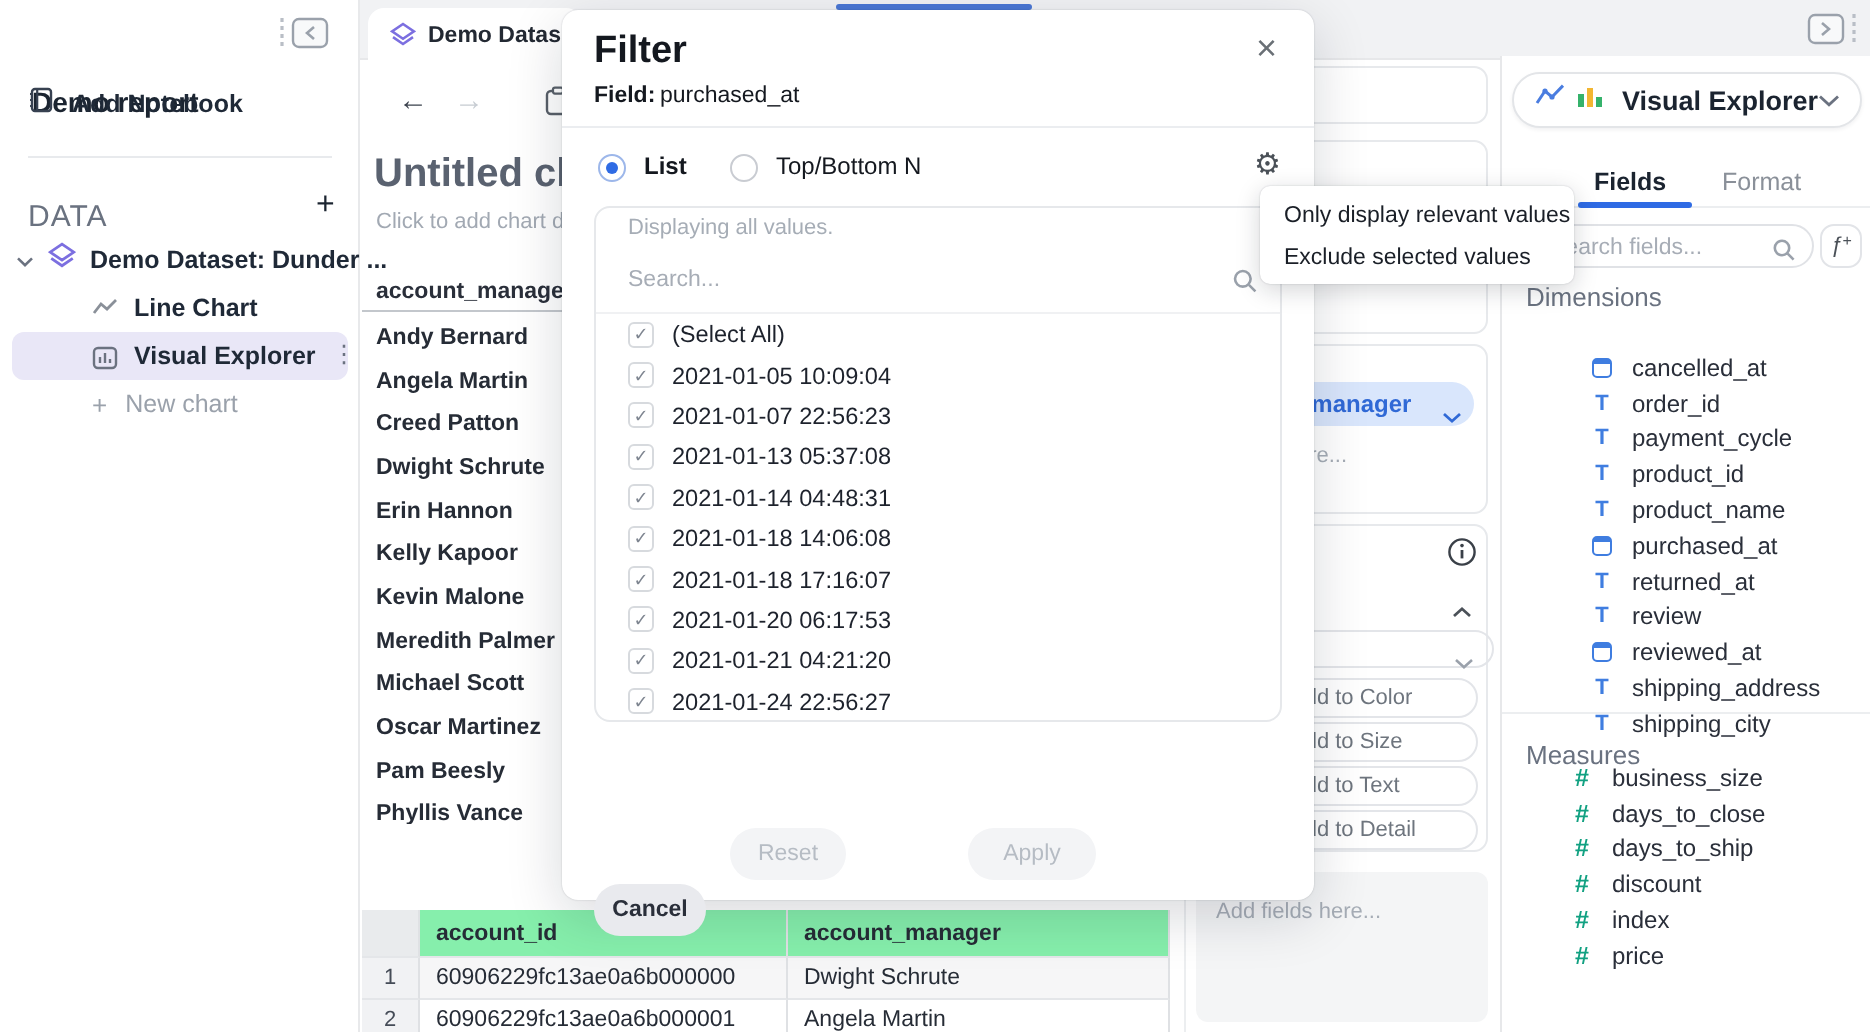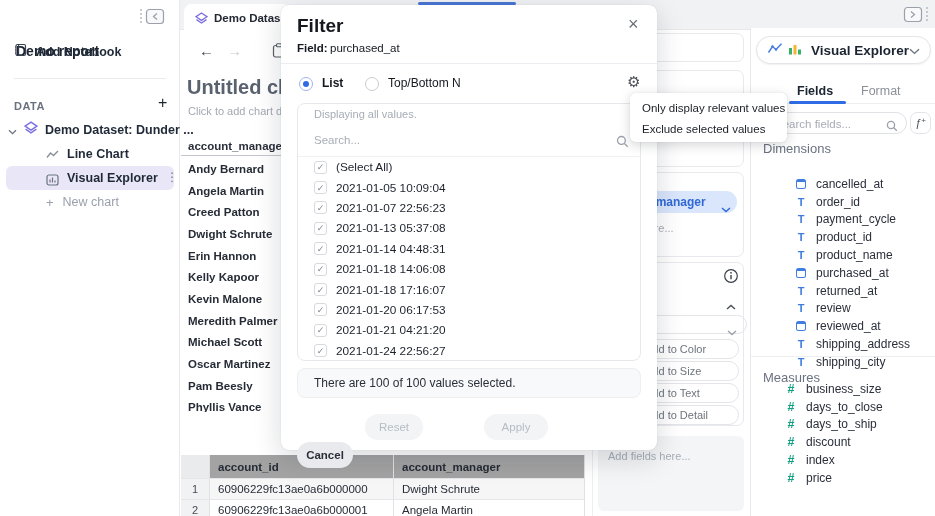--- a/index.html
+++ b/index.html
@@ -16,34 +16,34 @@
 
   .txt { white-space:nowrap; }
   .card { background:#fff; border:1px solid #e7e9ec; border-radius:7px; }
 
   
   .sb-title { left:16px; top:7px; font-size:14px; font-weight:700; color:#1b2430;margin-top:36px; }
   .sb-row-label { font-size:12.5px; font-weight:700; color:#1f2937; }
   .sb-muted { color:#9aa1ab; font-weight:500; }
   .sb-selected { left:6px; top:166px; width:168px; height:24px; background:#e9e7f7; border-radius:6px; }
   .sb-divider { left:14px; top:78px; width:152px; height:1px; background:#e8eaed; }
-  .data-label { font-size:11px; font-weight:700; color:#6a7280; letter-spacing:.5px; }
+  .data-label { font-size:15px; font-weight:400; color:#6a7280; letter-spacing:.5px; }
 
   
   .tab { left:184px; top:4px; width:107px; height:26px; background:#fff; border-radius:8px 8px 0 0; z-index:1; }
 
   
   .pv-row { height:21.7px; display:flex; align-items:center; padding-left:7px;
             font-size:11.5px; font-weight:700; color:#262c36; }
   .pv-underline { left:181px; top:155px; width:411px; height:1px; background:#c3c7cc; }
 
   
   .tbl { left:181px; top:455px; width:404px; }
   .trow { display:flex; height:21px; }
-  .trow.head { height:24px; background:#a3a3a3; }
+  .trow.head { height:24px; background:#86efac; }
   .tnum { width:29px; background:#f1f2f4; border-right:1px solid #dfe1e4; border-bottom:1px solid #e4e6e9;
           display:flex; align-items:center; justify-content:center; font-size:11px; color:#454c57; }
   .trow.head .tnum { background:#e9ebed; }
   .tcell { border-right:1px solid #dfe1e4; border-bottom:1px solid #e4e6e9; display:flex; align-items:center;
            padding-left:8px; font-size:11.5px; color:#262c36; }
   .tcell.c1 { width:184px; } .tcell.c2 { width:191px; }
   .trow.head .tcell { font-weight:700; }
   .trow.r0 .tcell { background:#f6f6f7; }
 
   
@@ -586,23 +586,20 @@
             <span class="lbl txt">2021-01-21 04:21:20</span>
           </div>
 
           <div class="cbrow">
             <span class="cb">✓</span>
             <span class="lbl txt">2021-01-24 22:56:27</span>
           </div>
         </div>
     </div>
 
-    <div class="abs infobox">
-        <span class="txt">There are 100 of 100 values selected.</span>
-      </div>
 
     <div class="abs mbtn gray" style="left:16px; top:409px; width:56px;margin-top:28px;">Cancel</div>
     <div class="abs mbtn disabled" style="left:84px; top:409px; width:58px;">Reset</div>
     <div class="abs mbtn disabled" style="left:203px; top:409px; width:64px;">Apply</div>
   </div>
 
   <div class="abs menu">
 
   <div class="menu-item txt">
         <span>Only display relevant values</span>

